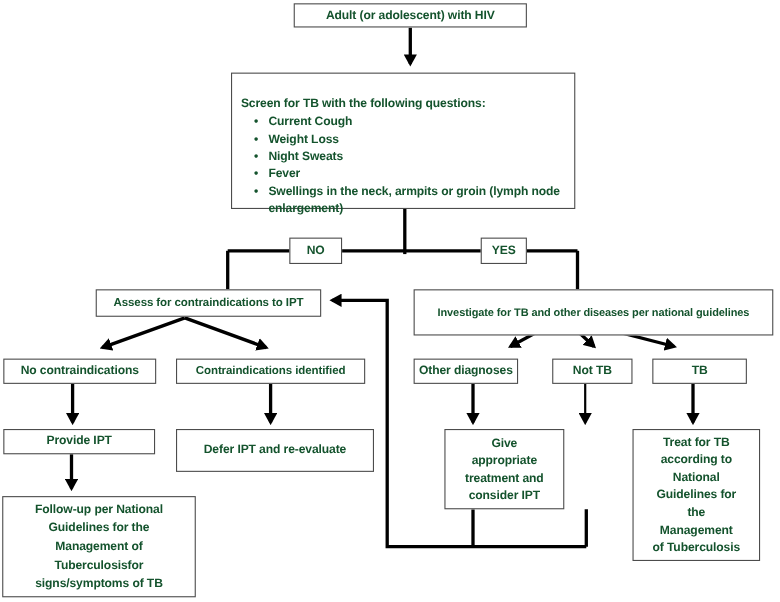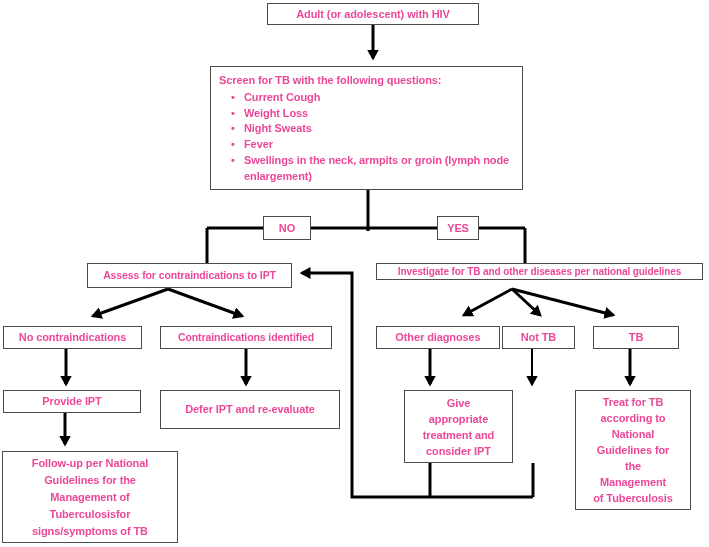--- a/index.html
+++ b/index.html
@@ -2,21 +2,21 @@
 <html><head>
 <meta charset="utf-8">
 <style>
   html, body { margin: 0; padding: 0; background: #ffffff; }
   .canvas {
     position: relative;
     width: 709px;
     height: 547px;
     background: #ffffff;
     font-family: "Liberation Sans", sans-serif;
-    color: #ec4899;
+    color: #14532d;
     overflow: hidden;
   }
   svg.wires {
     position: absolute;
     left: 0; top: 0;
     width: 709px; height: 547px;
     z-index: 1;
     pointer-events: none;
   }
   .box {
@@ -38,21 +38,21 @@
   .nowrap { white-space: nowrap; }
   .fs10  { font-size: 10px; }
   .fs105 { font-size: 10.5px; }
   .lh16  { line-height: 16px; }
   .lh17  { line-height: 17px; }
   .screen {
     flex-direction: column;
     align-items: flex-start;
     justify-content: flex-start;
     text-align: left;
-    padding: 6px 8px;
+    padding: 20px 8px;
     line-height: 15.8px;
     white-space: normal;
   }
   .screen-title { margin-bottom: 1px; }
   .bullet {
     display: flex;
     padding-left: 12px;
     width: 283px;
   }
   .bullet .dot {
@@ -120,27 +120,27 @@
       <span class="btxt">Swellings in the neck, armpits or groin (lymph node enlargement)</span>
     </div>
   </div>
 
   <div class="box nowrap" style="left:263px; top:216px; width:48px; height:24px;">NO</div>
 
   <div class="box nowrap" style="left:437px; top:216px; width:42px; height:24px;">YES</div>
 
   <div class="box nowrap fs105" style="left:87px; top:263px; width:205px; height:25px;">Assess for contraindications to IPT</div>
 
-  <div class="box nowrap fs10" style="left:376px; top:263px; width:327px; height:17px;">Investigate for TB and other diseases per national guidelines</div>
+  <div class="box nowrap fs10" style="left:376px; top:263px; width:327px; height:42px;">Investigate for TB and other diseases per national guidelines</div>
 
   <div class="box nowrap" style="left:3px; top:326px; width:139px; height:23px;">No contraindications</div>
 
   <div class="box nowrap fs105" style="left:160px; top:326px; width:172px; height:23px;">Contraindications identified</div>
 
-  <div class="box nowrap" style="left:376px; top:326px; width:124px; height:23px;">Other diagnoses</div>
+  <div class="box nowrap" style="left:376px; top:326px; width:95px; height:23px;">Other diagnoses</div>
 
   <div class="box nowrap" style="left:502px; top:326px; width:73px; height:23px;">Not TB</div>
 
   <div class="box nowrap" style="left:593px; top:326px; width:86px; height:23px;">TB</div>
 
   <div class="box nowrap" style="left:3px; top:390px; width:138px; height:23px;">Provide IPT</div>
 
   <div class="box nowrap" style="left:160px; top:390px; width:180px; height:39px;">Defer IPT and re-evaluate</div>
 
   <div class="box lh16" style="left:376px; top:390px; width:109px; height:73px;margin-left:28px;">Give

